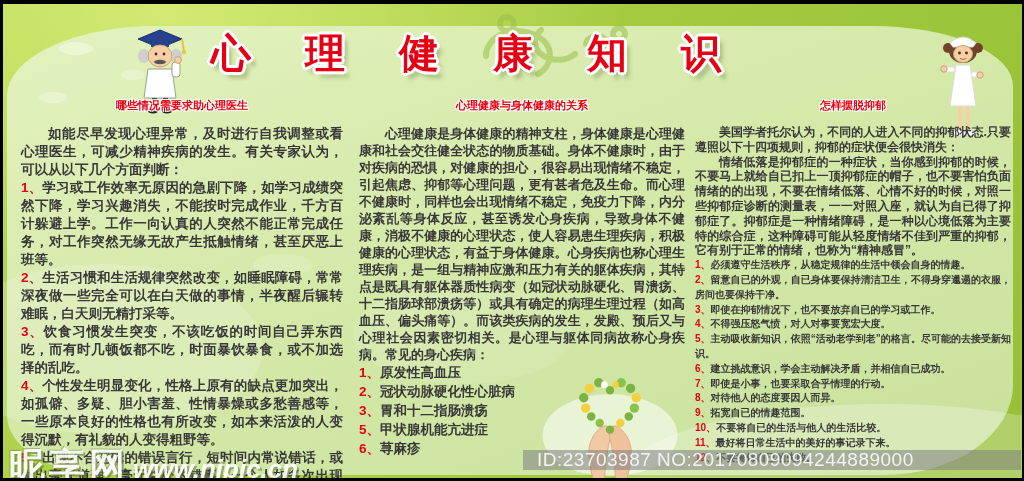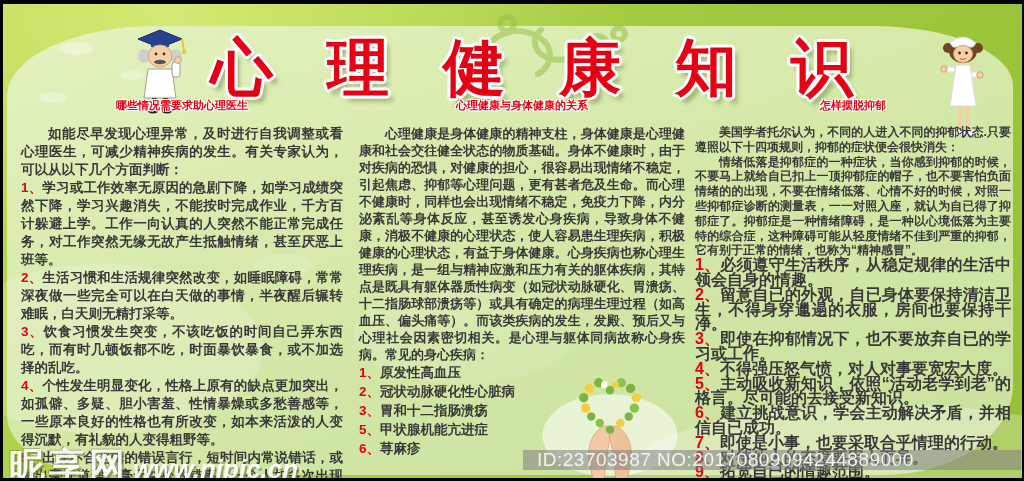--- a/index.html
+++ b/index.html
@@ -15,37 +15,37 @@
     background:linear-gradient(160deg,#e3f2bf 0%,#d5e9a9 45%,#c9e19d 100%);}
   .deco{position:absolute;border-radius:50%;pointer-events:none;}
   .d1{left:-60px;top:260px;width:320px;height:170px;background:rgba(255,255,255,.18);}
   .d2{left:620px;top:400px;width:520px;height:150px;background:rgba(255,255,255,.25);}
   .d3{left:350px;top:280px;width:220px;height:100px;background:rgba(255,255,255,.10);}
   .d4{left:56px;top:38px;width:34px;height:13px;background:rgba(255,255,255,.35);}
   .d5{left:118px;top:66px;width:24px;height:10px;background:rgba(255,255,255,.3);}
   .d6{left:36px;top:88px;width:28px;height:11px;background:rgba(255,255,255,.3);}
   .d7{left:250px;top:250px;width:60px;height:22px;background:rgba(255,255,255,.15);}
   .swirl{position:absolute;left:378px;top:0px;opacity:.55;}
-  .title{position:absolute;left:208px;top:22px;font-size:62px;font-weight:700;
+  .title{position:absolute;left:208px;top:22px;font-size:40px;font-weight:700;
     letter-spacing:54px;white-space:nowrap;color:#e60014;
     text-shadow:-3px 0 0 #fff,3px 0 0 #fff,0 -3px 0 #fff,0 3px 0 #fff,
       -2px -2px 0 #fff,2px 2px 0 #fff,-2px 2px 0 #fff,2px -2px 0 #fff,
       5px 6px 4px rgba(60,80,20,.35);}
   .col{position:absolute;color:#383838;font-weight:700;}
   .col-left{left:18px;top:94px;width:322px;}
   .col-mid{left:356px;top:94px;width:326px;}
   .col-right{left:692px;top:94px;width:316px;}
   .col h2{margin:0 0 12px 0;text-align:center;font-size:11px;color:#e60014;
     text-shadow:1px 1px 0 #fff,-1px -1px 0 #fff,1px -1px 0 #fff,-1px 1px 0 #fff;}
   .intro{margin:0;text-indent:2em;text-align:justify;}
   .col-left .intro,.col-left .li{font-size:13.5px;line-height:18px;}
   .col-mid .intro{font-size:13px;line-height:17px;}
   .col-mid .li{font-size:13.5px;line-height:19px;}
   .col-right .intro{font-size:12px;line-height:14.8px;}
-  .col-right .li{font-size:16px;line-height:14.8px;}
+  .col-right .li{font-size:10px;line-height:14.8px;}
   .li{text-align:justify;}
   .num{color:#e60014;}
   .mid-bottom{display:flex;align-items:flex-start;}
   .mid-bottom .list{flex:1 1 auto;}
   .heart-art{flex:0 0 150px;margin-top:2px;}
   .doctor{position:absolute;left:126px;top:20px;}
   .nurse{position:absolute;left:930px;top:26px;}
   .wm-nipic{position:absolute;left:6px;top:438px;white-space:nowrap;opacity:.92;}
   .wm-nipic .site{font-size:36px;font-weight:800;letter-spacing:4px;color:#fff;
     text-shadow:2px 2px 0 rgba(100,120,55,.65),-1px -1px 0 rgba(100,120,55,.5);}

